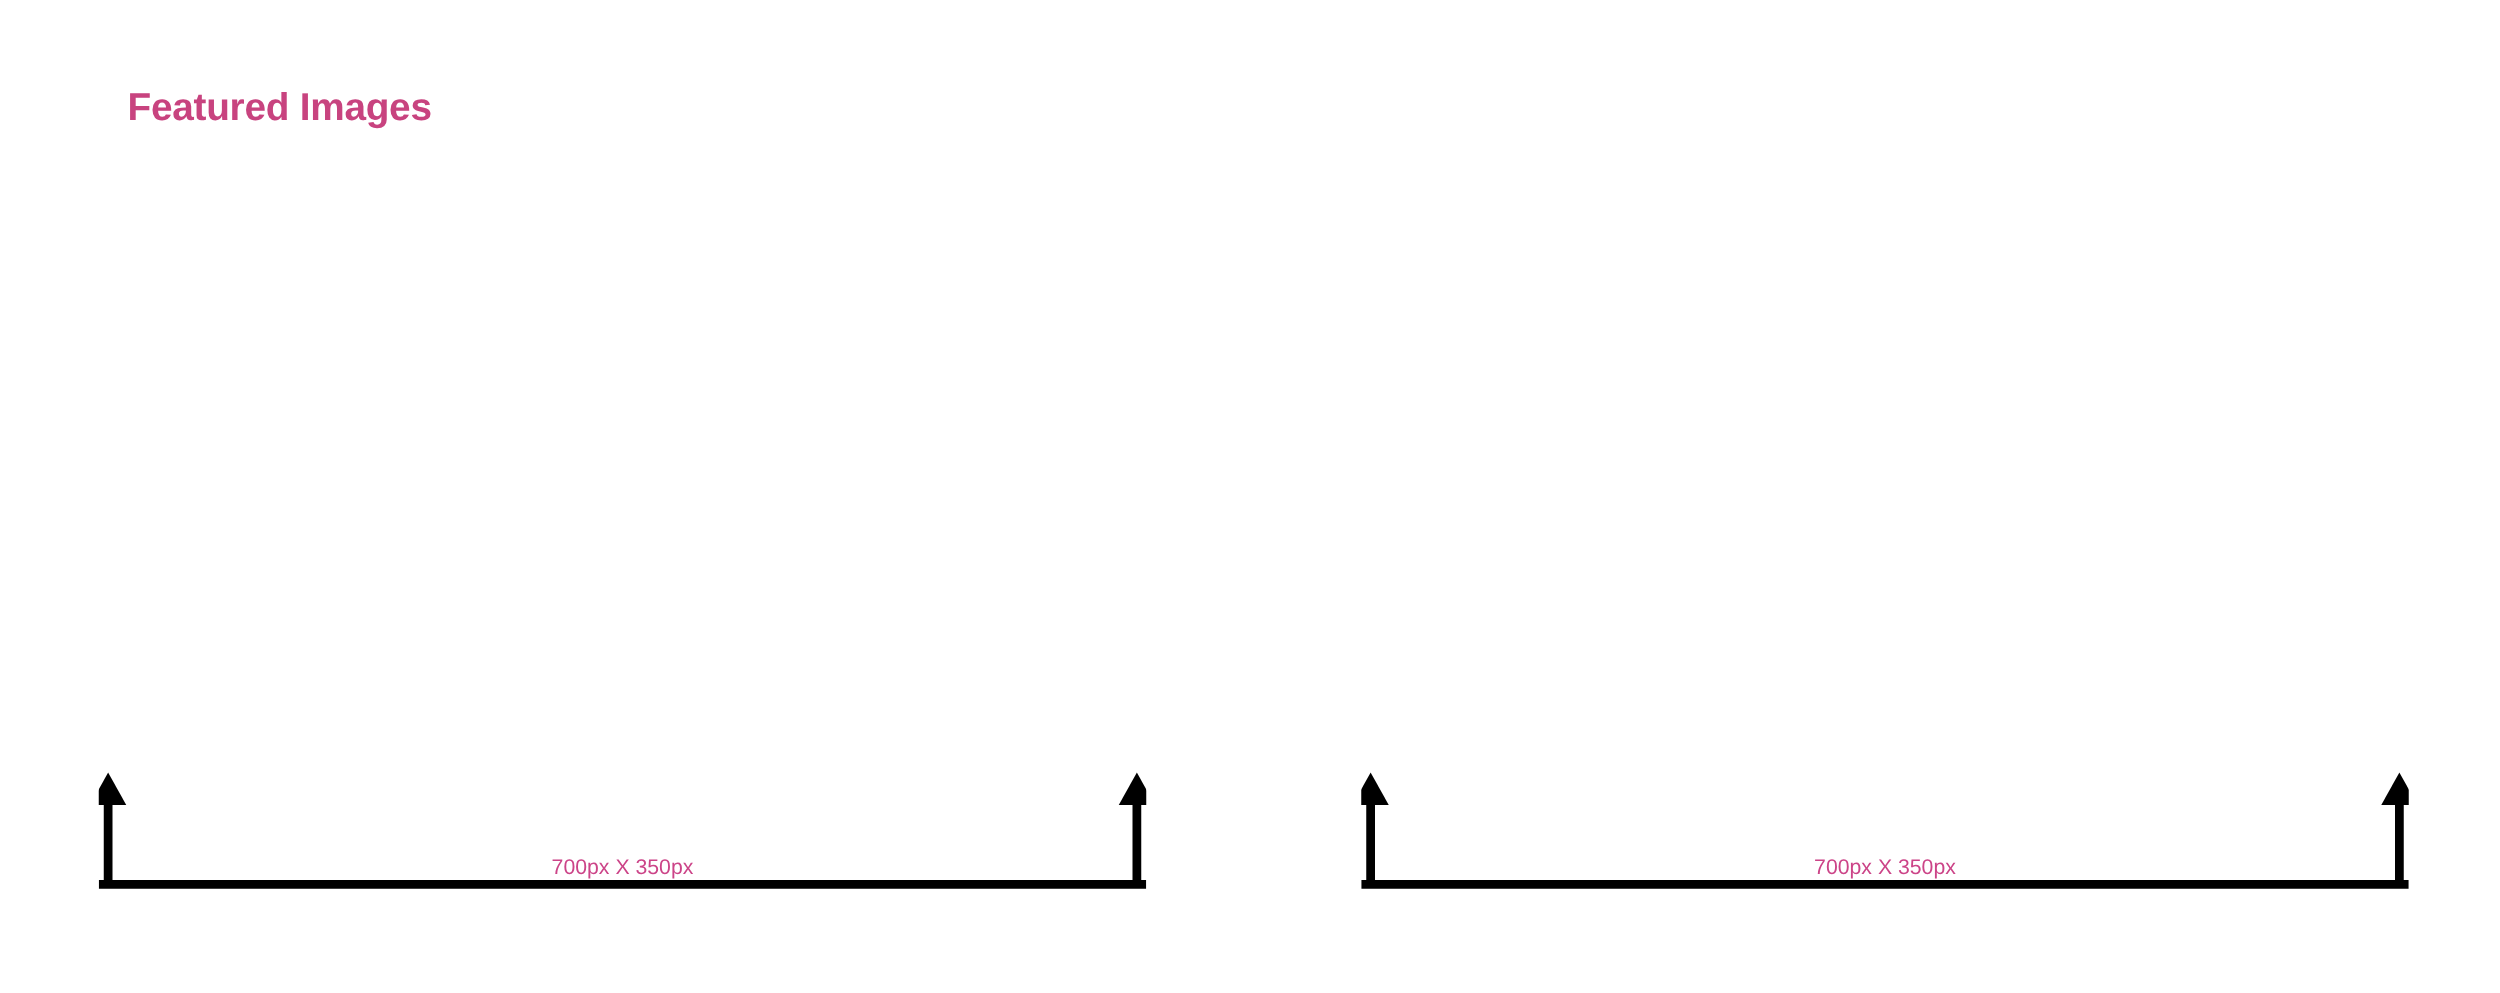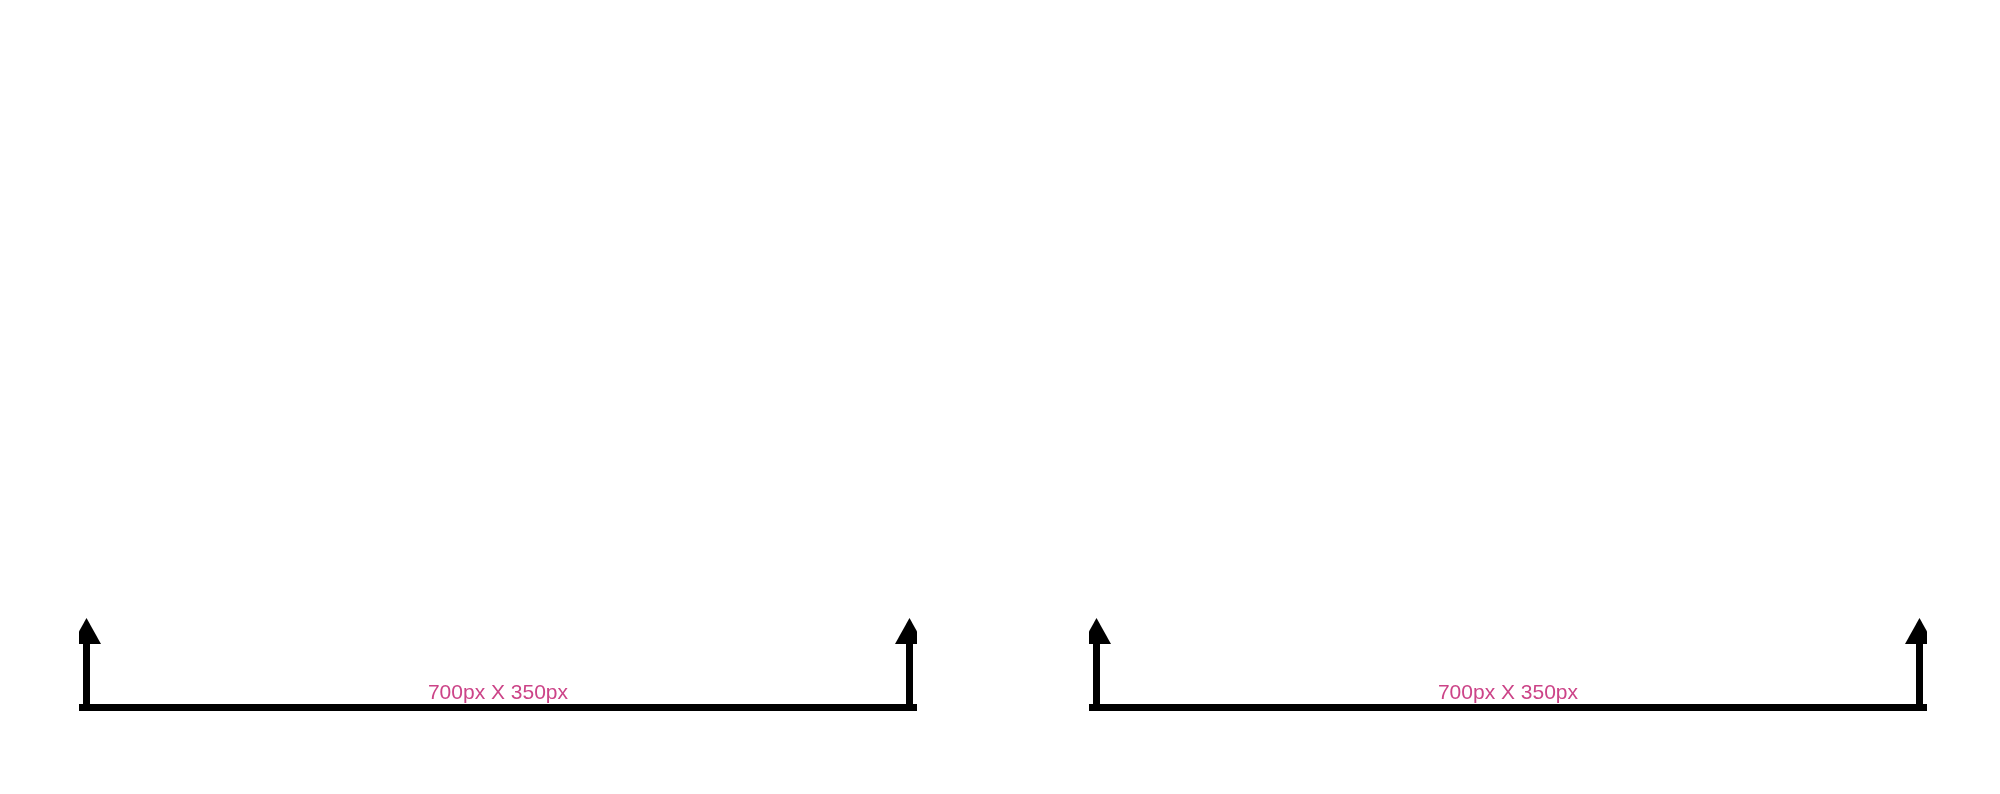--- a/index.html
+++ b/index.html
@@ -38,30 +38,31 @@
 
   
   .dim { position: absolute; height: 118px; top: 616px; }
   .dim.left  { left: 79px;   width: 838px; }
   .dim.right { left: 1089px; width: 838px; }
   .dim svg { display: block; width: 100%; height: 100%; }
   .dim-label {
     position: absolute;
     bottom: 30px; left: 0; width: 100%;
     text-align: center;
-    font-size: 21px;
+    font-size: 17px;
     color: #cc4488;
     white-space: nowrap;
   }
 </style>
 </head>
 <body>
 
 <div class="page">
 
+  <div class="page-title">Featured Images</div>
 
   <div class="card left">
     <div class="thumb illus">
 
       
       
       
 
       
       

